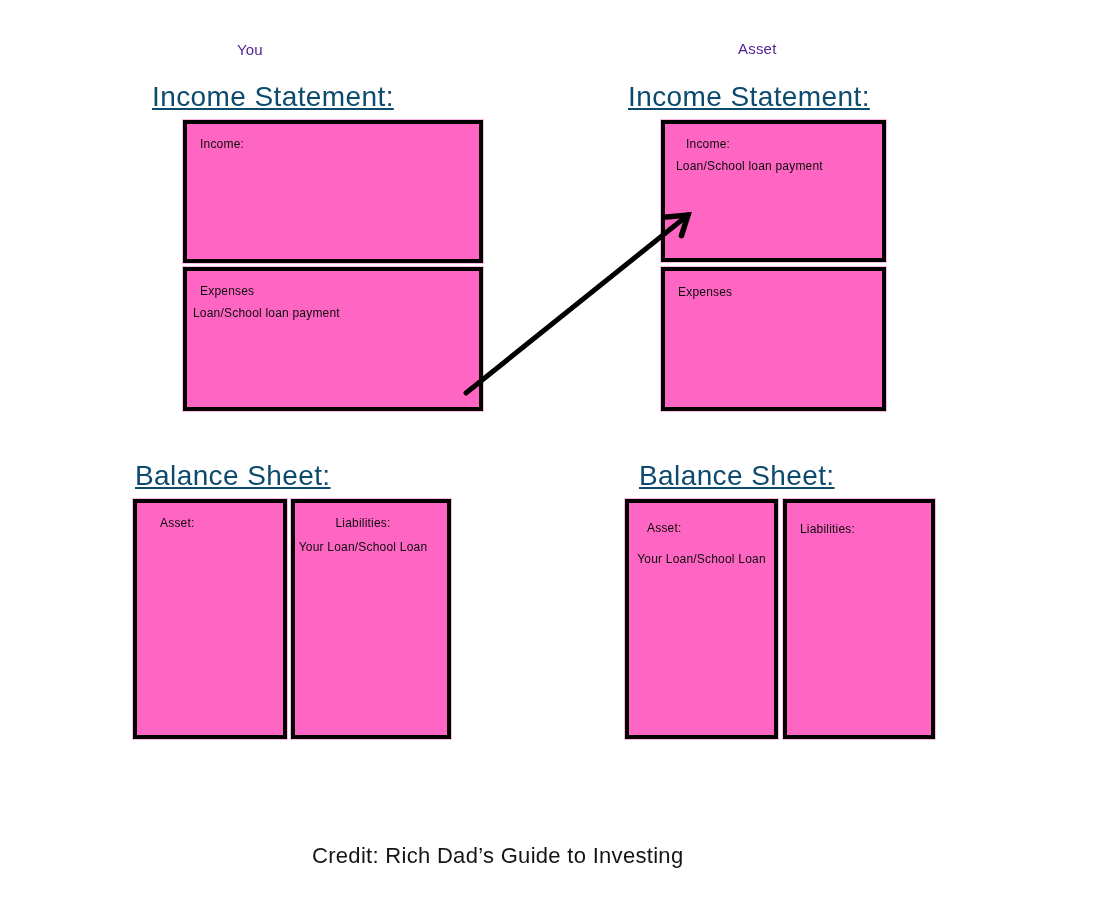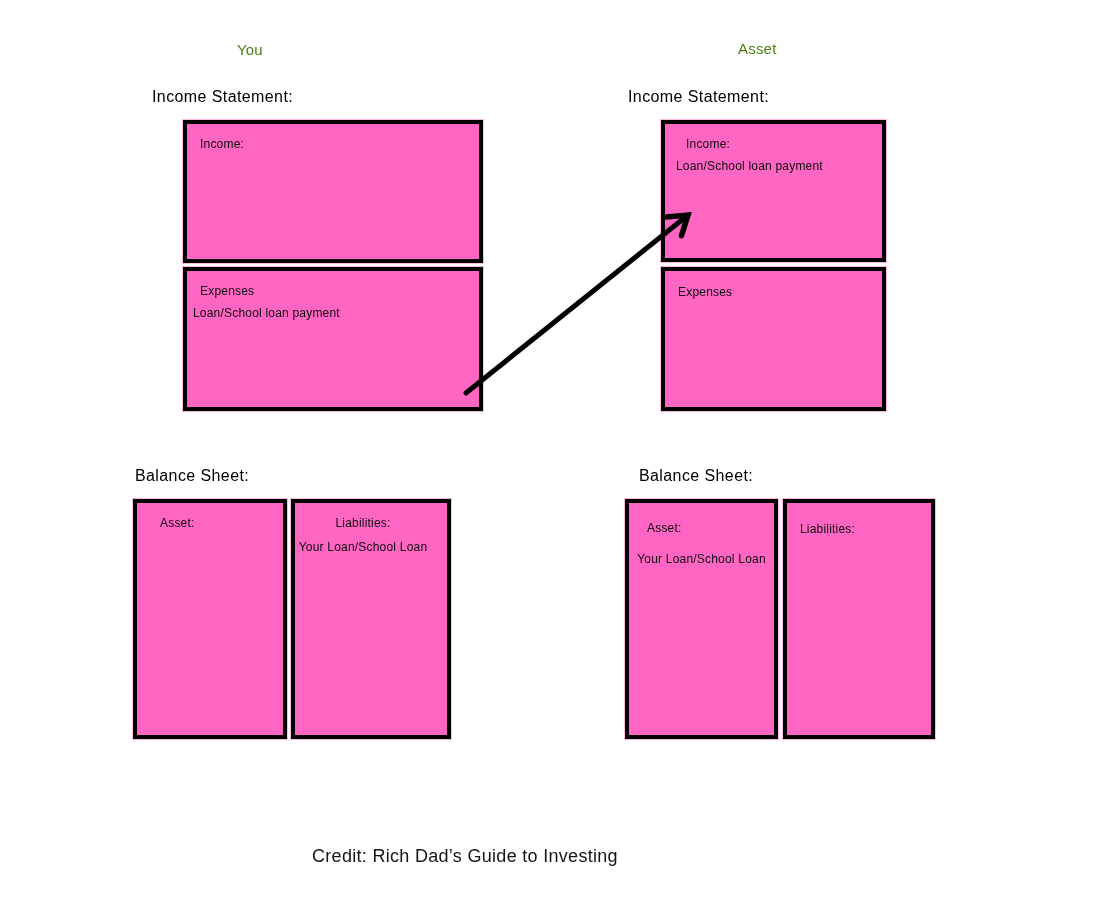--- a/index.html
+++ b/index.html
@@ -18,32 +18,33 @@
     width: 1102px;
     height: 920px;
     background: var(--bg);
     overflow: hidden;
   }
   .col-label {
     position: absolute;
     font-size: 15px;
     line-height: 18px;
     letter-spacing: 0.2px;
-    color: #4d7c0f;
+    color: #4c1d95;
   }
   .lbl-you  { left: 237px; top: 41px; }
   .lbl-bank { left: 738px; top: 40px; }
 
   .heading {
     position: absolute;
-    font-size: 16px;
+    font-size: 28px;
     line-height: 26px;
     letter-spacing: 0.4px;
-    color: #000000;
+    color: #0c4a6e;
     white-space: nowrap;
+    text-decoration: underline;
   }
   .h-is-you  { left: 152px; top: 84px; }
   .h-is-bank { left: 628px; top: 84px; }
   .h-bs-you  { left: 135px; top: 463px; }
   .h-bs-bank { left: 639px; top: 463px; }
 
   .box {
     position: absolute;
     background: var(--pink);
     border: 4px solid var(--ink);
@@ -87,21 +88,21 @@
     left: 0; top: 0;
     width: 1102px;
     height: 920px;
     pointer-events: none;
   }
 
   .credit {
     position: absolute;
     left: 312px;
     top: 843px;
-    font-size: 18px;
+    font-size: 22px;
     line-height: 26px;
     letter-spacing: 0.3px;
     color: #151515;
     white-space: nowrap;
     text-align: center;
   }
 </style>
 </head>
 <body>
 

